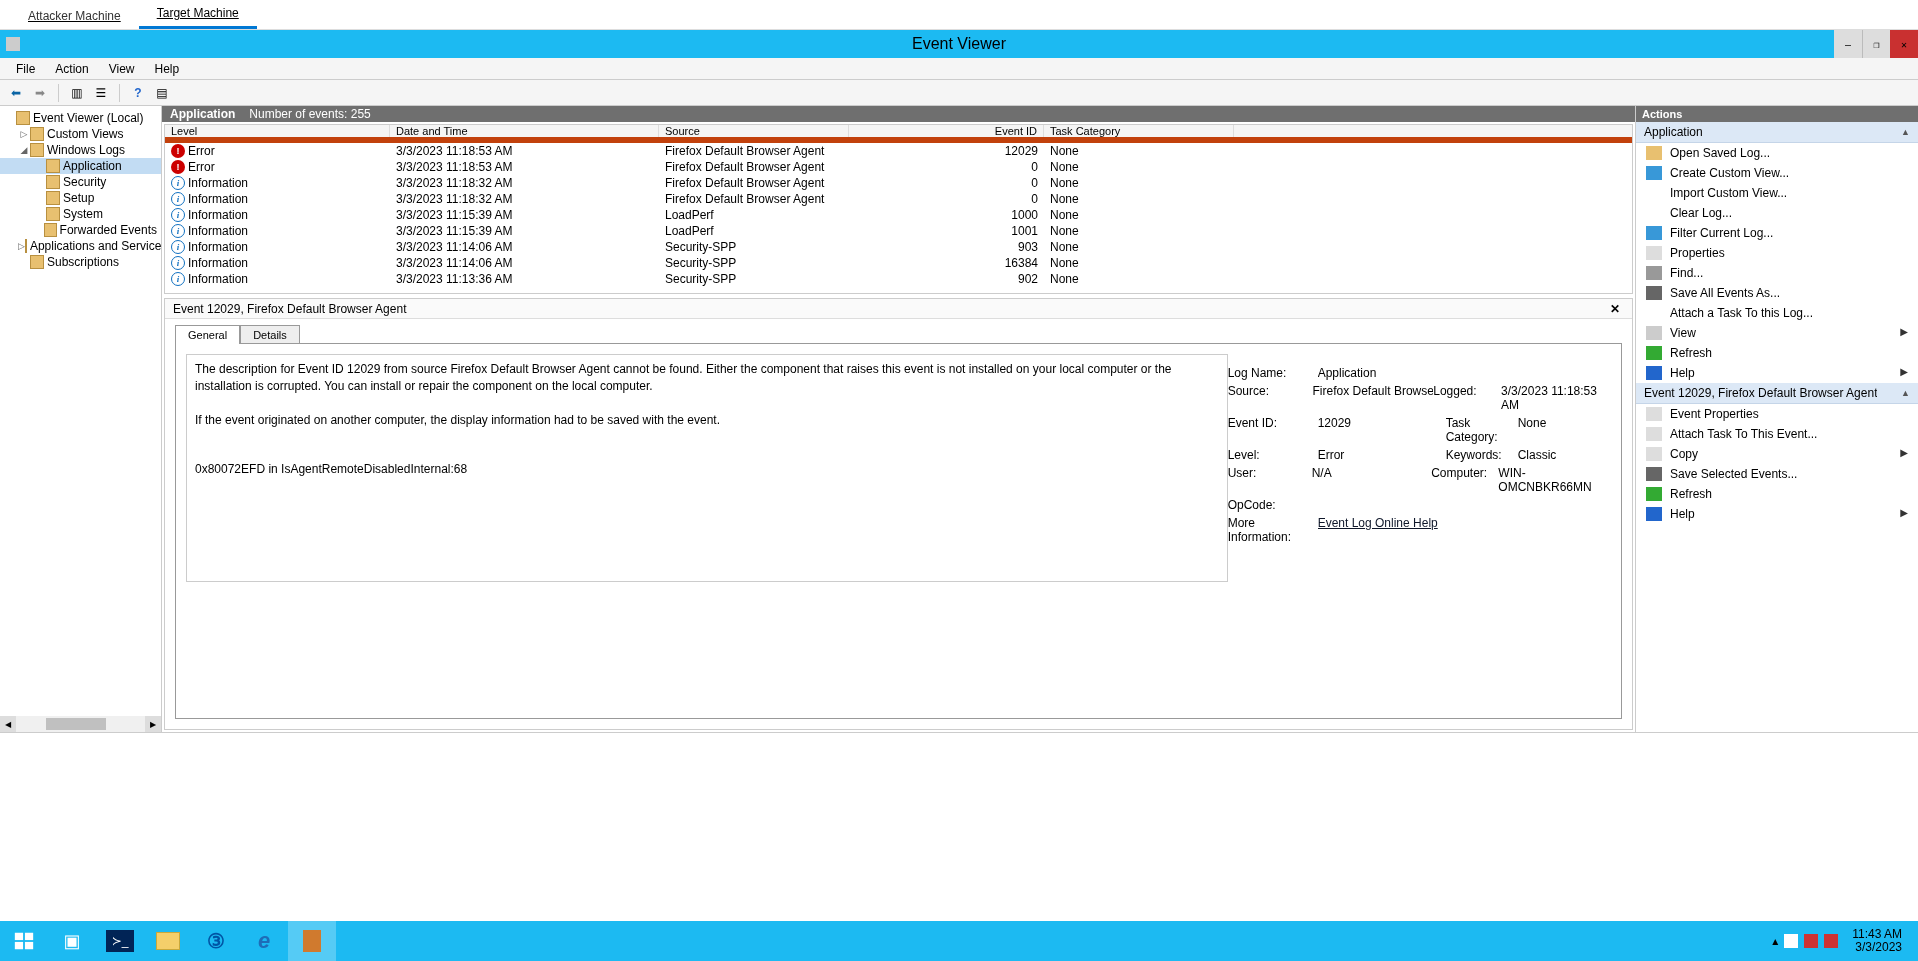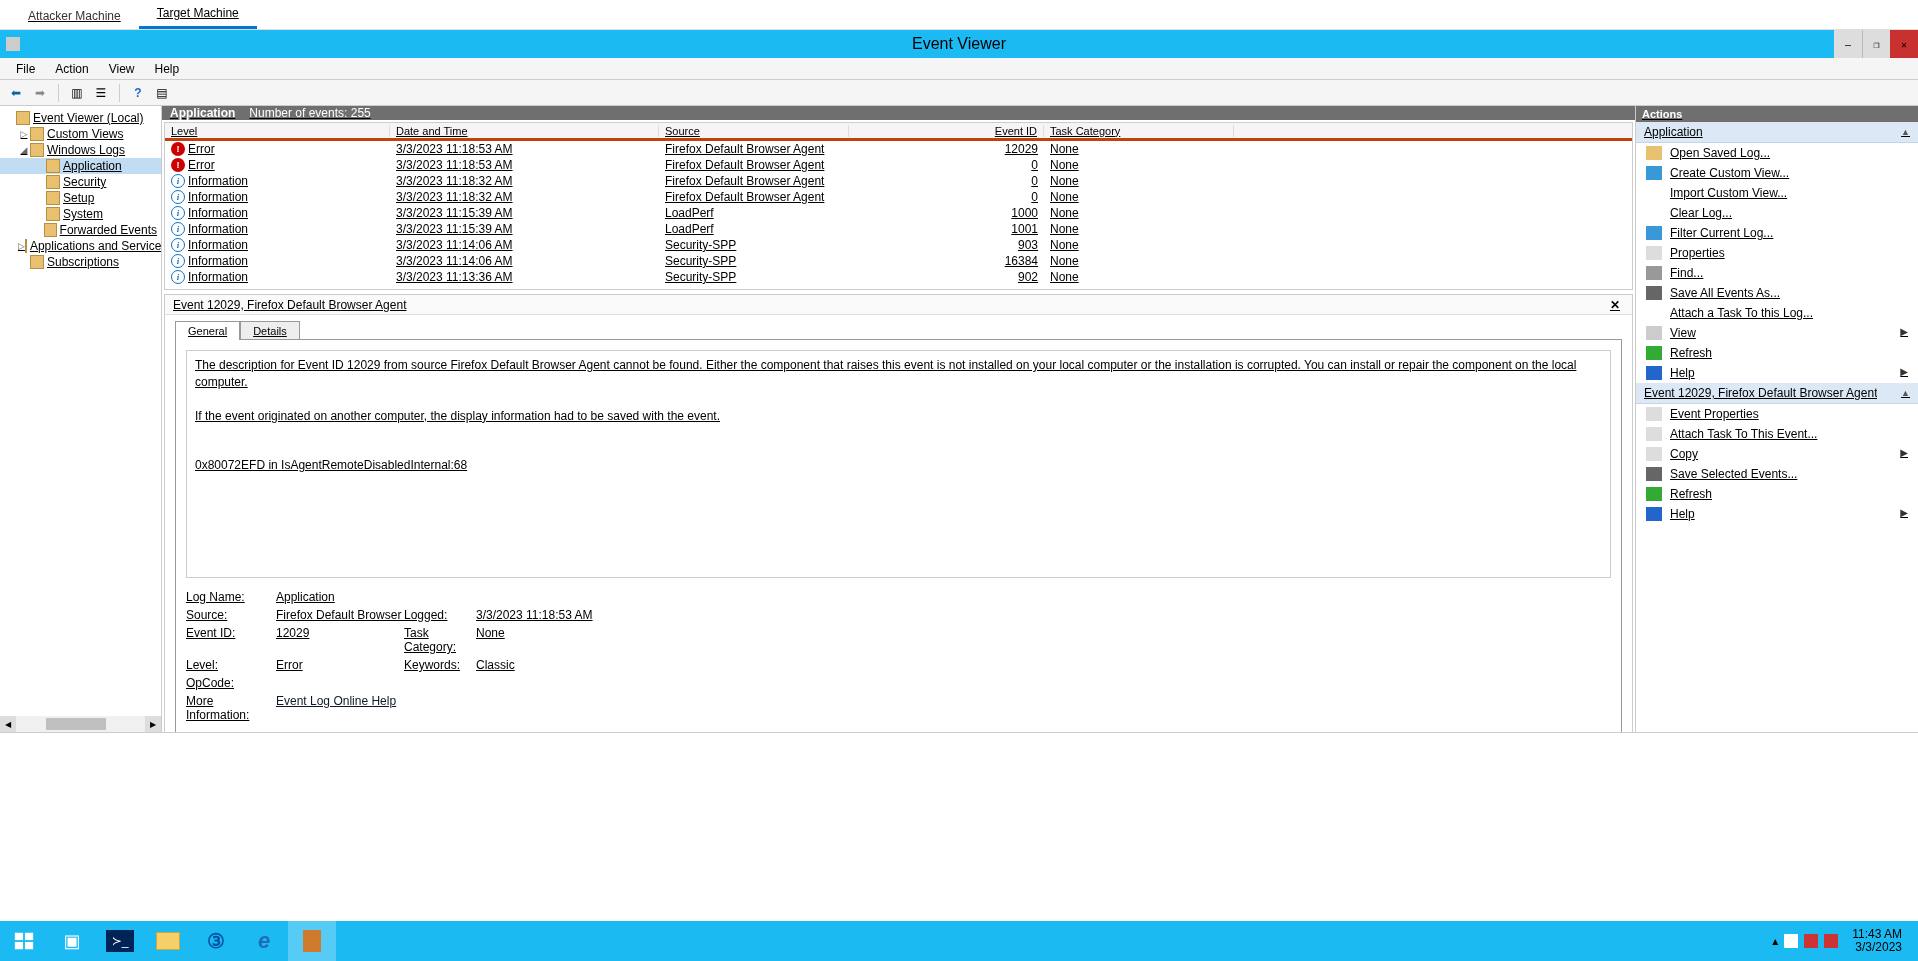--- a/index.html
+++ b/index.html
@@ -25,21 +25,21 @@
 .menubar .menu-item { padding: 2px 10px; cursor: pointer; }
 
 
 .toolbar { height: 26px; background: #f5f5f5; display: flex; align-items: center; padding: 0 6px; border-bottom: 1px solid #ccc; gap: 4px; }
 .toolbar .tool-btn { width: 20px; height: 20px; display: flex; align-items: center; justify-content: center; border: 1px solid transparent; }
 .toolbar .sep { width: 1px; height: 18px; background: #ccc; margin: 0 4px; }
 .ico-back { color: #0a64a4; }
 .ico-fwd { color: #888; }
 
 
-.main-area { display: flex; height: 627px; border-bottom: 1px solid #ccc; text-decoration: underline; }
+.main-area { display: flex; height: 627px; border-bottom: 1px solid #ccc; }
 
 
 .tree-pane { width: 162px; border-right: 1px solid #ccc; background: #fff; overflow: hidden; position: relative; }
 .tree { padding: 4px 0; }
 .tree-item { display: flex; align-items: center; padding: 1px 4px; white-space: nowrap; cursor: pointer; }
 .tree-item.sel { background: #c2dcf3; }
 .tree-item .tw { width: 12px; text-align: center; color: #666; font-size: 9px; }
 .tree-item .ico { width: 14px; height: 14px; margin-right: 3px; background: #e8c070; border: 1px solid #b89040; }
 .tree-item.l1 { padding-left: 4px; }
 .tree-item.l2 { padding-left: 18px; }
@@ -50,42 +50,42 @@
 .tree-scroll .sb-thumb { position: absolute; left: 30px; width: 60px; top: 2px; bottom: 2px; background: #c0c0c0; }
 
 
 .center-pane { flex: 1; display: flex; flex-direction: column; border-right: 1px solid #ccc; overflow: hidden; }
 .center-header { height: 16px; background: #6f6f6f; color: #fff; display: flex; align-items: center; padding: 0 8px; font-size: 11px; }
 .center-header .hdr-name { font-weight: bold; margin-right: 14px; }
 
 
 .events-wrap { border: 1px solid #ccc; margin: 2px; display: flex; flex-direction: column; height: 170px; }
 .events-table { flex: 1; overflow: hidden; position: relative; }
-.ev-head { display: flex; background: #f5f5f5; border-bottom: 3px solid #c2410c; height: 18px; align-items: center; }
+.ev-head { display: flex; background: #f5f5f5; border-bottom: 6px solid #c2410c; height: 18px; align-items: center; }
 .ev-head .col { padding: 0 6px; border-right: 1px solid #ddd; font-size: 11px; }
 .col-level { width: 225px; }
 .col-date { width: 269px; }
 .col-source { width: 190px; }
 .col-eid { width: 195px; text-align: right; }
 .col-cat { width: 190px; }
 .ev-rows { overflow-y: scroll; height: 148px; }
 .ev-row { display: flex; height: 16px; align-items: center; font-size: 11px; }
 .ev-row .cell { padding: 0 6px; overflow: hidden; white-space: nowrap; }
 .lvl-ico { width: 14px; height: 14px; border-radius: 50%; display: inline-flex; align-items: center; justify-content: center; font-size: 9px; font-weight: bold; color: #fff; margin-right: 3px; vertical-align: middle; }
 .lvl-err { background: #c00; }
 .lvl-info { background: #fff; color: #1070c0; border: 1px solid #1070c0; font-style: italic; font-family: serif; }
 
 
 .detail-pane { flex: 1; margin: 2px; border: 1px solid #ccc; display: flex; flex-direction: column; }
 .detail-title { height: 20px; display: flex; align-items: center; justify-content: space-between; padding: 0 8px; background: #fafafa; border-bottom: 1px solid #ddd; font-size: 11px; }
 .detail-close { cursor: pointer; font-weight: bold; padding: 0 4px; }
 .detail-tabs { display: flex; padding: 6px 10px 0 10px; }
 .dtab { padding: 3px 12px; border: 1px solid #999; background: #eee; border-bottom: none; font-size: 11px; cursor: pointer; }
 .dtab.active { background: #fff; position: relative; z-index: 2; }
-.detail-body { border: 1px solid #999; margin: 0 10px 10px 10px; padding: 10px; flex: 1; display: flex; flex-direction: column; margin-top: -1px; background: #fff; overflow: auto; }
+.detail-body { border: 1px solid #999; margin: 0 10px 10px 10px; padding: 10px; flex: 1; display: flex; flex-direction: row; margin-top: -1px; background: #fff; overflow: auto; }
 .desc-box { border: 1px solid #ccc; padding: 6px 8px; height: 228px; font-size: 11px; line-height: 1.45; overflow: hidden; }
 .props { margin-top: 12px; font-size: 11px; }
 .prow { display: flex; margin-bottom: 4px; }
 .plab { width: 90px; }
 .pval { width: 128px; overflow: hidden; white-space: nowrap; }
 .plab2 { width: 72px; }
 .pval2 { }
 .props a { color: #0f172a; text-decoration: underline; }
 
 
@@ -346,20 +346,26 @@
             <div class="plab2">Task Category:</div>
             <div class="pval2">None</div>
           </div>
           <div class="prow">
             <div class="plab">Level:</div>
             <div class="pval">Error</div>
             <div class="plab2">Keywords:</div>
             <div class="pval2">Classic</div>
           </div>
           <div class="prow">
+            <div class="plab">User:</div>
+            <div class="pval">N/A</div>
+            <div class="plab2">Computer:</div>
+            <div class="pval2">WIN-OMCNBKR66MN</div>
+          </div>
+          <div class="prow">
             <div class="plab">OpCode:</div>
             <div class="pval"></div>
           </div>
           <div class="prow">
             <div class="plab">More Information:</div>
             <div class="pval"><a href="#">Event Log Online Help</a></div>
           </div>
         </div>
       </div>
     </div>

